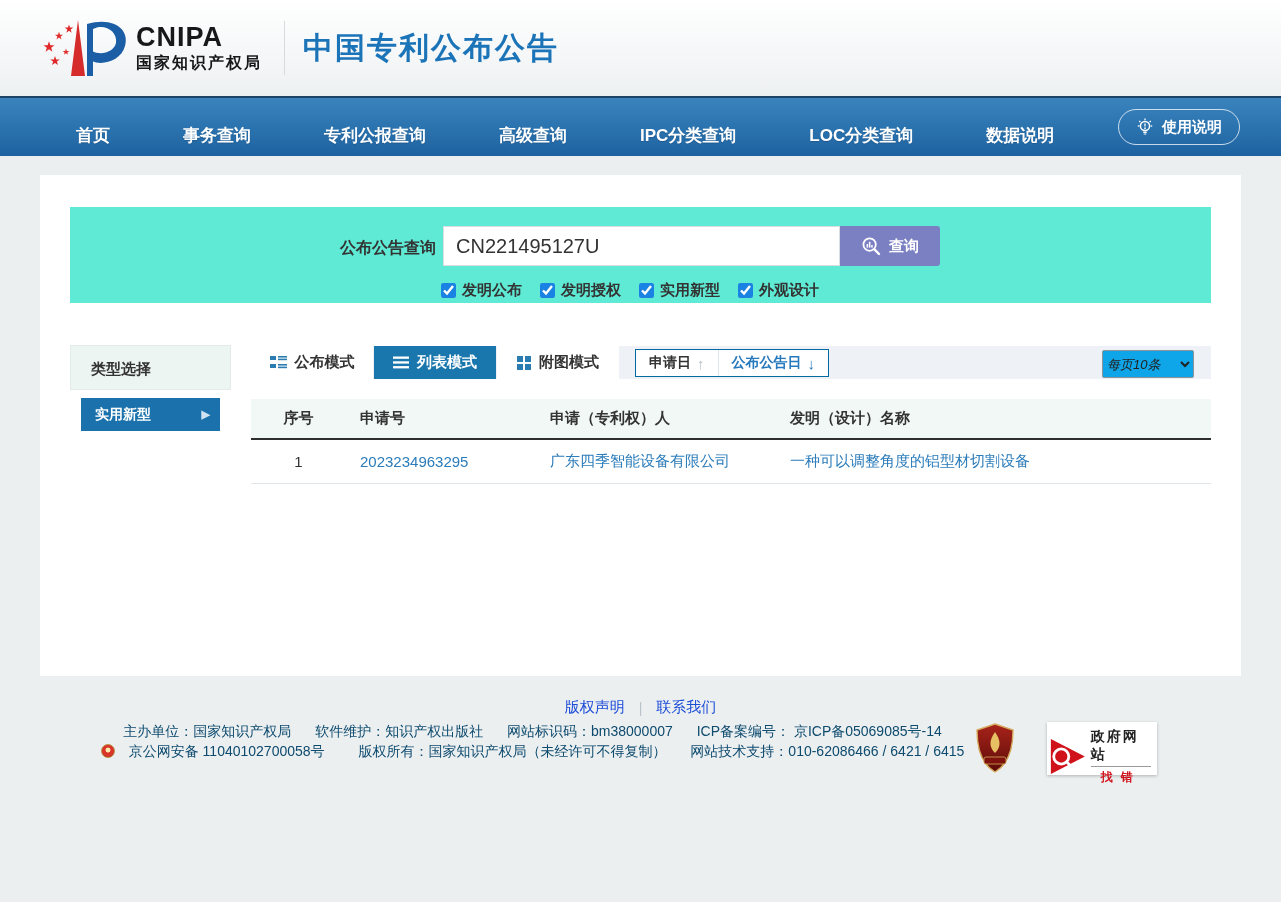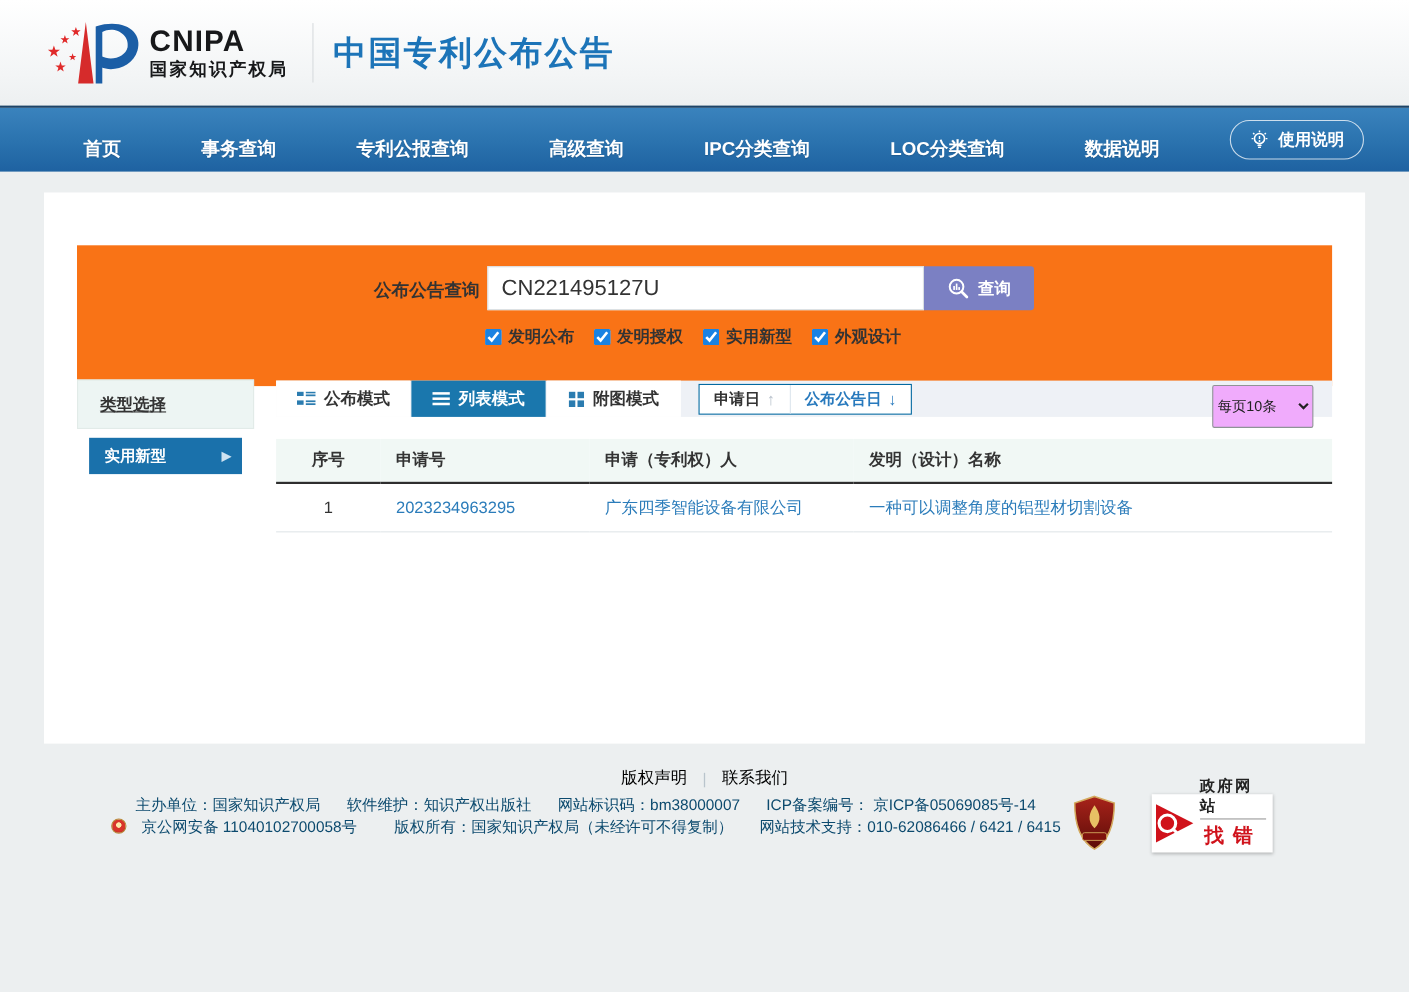--- a/index.html
+++ b/index.html
@@ -27,38 +27,38 @@
               text-shadow:0 1px 1px rgba(0,0,0,0.15); }
   .help-btn { position:absolute; right:41px; top:11px; height:36px; padding:0 17px;
               border:1px solid rgba(255,255,255,0.75); border-radius:18px;
               display:flex; align-items:center; gap:8px; cursor:pointer; background:transparent; }
   .help-btn span { color:#fff; font-size:15px; font-weight:600; }
 
   
   .card { position:absolute; left:40px; top:175px; width:1201px; height:501px; background:#ffffff; }
 
   
-  .search-panel { position:absolute; left:30px; top:32px; width:1141px; height:128px; background:#f97316;margin-top:16px; }
+  .search-panel { position:absolute; left:30px; top:32px; width:1141px; height:96px; background:#5eead4; }
   .search-label { position:absolute; left:270px; top:31px; font-size:16px; font-weight:700; color:#333; }
   .search-input { position:absolute; left:373px; top:19px; width:397px; height:40px;
                   border:1px solid #d9dee2; background:#fff; padding:0 12px; font-size:20px; color:#333;
                   font-family:"Liberation Sans","DejaVu Sans",sans-serif; }
   .search-btn { position:absolute; left:770px; top:19px; width:100px; height:40px; background:#7b80c3;
                 border:none; border-radius:0 3px 3px 0; display:flex; align-items:center; justify-content:center;
                 gap:8px; cursor:pointer; }
   .search-btn span { color:#fff; font-size:15px; font-weight:700; }
   .checks { position:absolute; left:371px; top:74px; display:flex; gap:18px; align-items:flex-start; }
   .chk { display:flex; align-items:center; gap:6px; }
   .chk input { width:15px; height:15px; accent-color:#1a82e2; cursor:pointer; }
   .chk label { font-size:15px; color:#333; font-weight:600; }
 
   
   .sidebar { position:absolute; left:30px; top:170px; width:161px; }
   .sidebar-head { height:45px; line-height:45px; background:#edf5f3; border:1px solid #e2ebe8;
-                  padding-left:20px; font-size:15px; font-weight:700; color:#333;text-decoration:underline; }
+                  padding-left:20px; font-size:15px; font-weight:700; color:#333; }
   .sidebar-body { padding:8px 0 10px 11px; }
   .type-btn { width:139px; height:33px; background:#1a71ab; color:#fff; font-size:14px; font-weight:600;
               display:flex; align-items:center; justify-content:space-between; padding:0 10px 0 14px;
               cursor:pointer; border:none; }
   .type-btn .arrow { font-size:11px; color:#cfe3f2; }
 
   
   .content { position:absolute; left:211px; top:171px; width:960px; }
   .toolbar { position:relative; height:33px; background:#eef1f6; }
   .tabs { display:flex; height:33px; }
@@ -67,52 +67,52 @@
   .tab.active { background:#1a77ad; color:#fff; }
   .sort-box { position:absolute; left:384px; top:3px; height:28px; display:flex; background:#fff;
               border:1px solid #0369a1; }
   .sort-item { display:flex; align-items:center; gap:6px; padding:0 13px; font-size:14px; cursor:pointer;
                background:transparent; border:none; }
   .sort-item + .sort-item { border-left:1px solid #dde6ee; }
   .sort-item .lbl-dark { color:#333; font-weight:600; font-size:14px; }
   .sort-item .lbl-blue { color:#2779bd; font-weight:600; font-size:14px; }
   .arr-up { color:#b9c2cc; font-size:15px; font-weight:700; }
   .arr-dn { color:#2779bd; font-size:15px; font-weight:700; }
-  .page-size { position:absolute; right:17px; top:4px; width:92px; height:39px; font-size:13px; color:#222;
-               border:1px solid #8f9396; background:#f0abfc; border-radius:2px;
-               font-family:"Liberation Sans","DejaVu Sans",sans-serif; }
+  .page-size { position:absolute; right:17px; top:4px; width:92px; height:28px; font-size:13px; color:#222;
+               border:1px solid #8f9396; background:#0ea5e9; border-radius:2px;
+               font-family:"Liberation Sans","DejaVu Sans",sans-serif;font-style:italic; }
 
   
   .tbl { width:960px; margin-top:20px; border-collapse:collapse; table-layout:fixed; }
   .tbl col.c1 { width:95px; } .tbl col.c2 { width:190px; } .tbl col.c3 { width:240px; }
   .tbl thead th { height:40px; background:#f1f8f5; border-bottom:2px solid #2e2e2e;
                   font-size:15px; color:#333; font-weight:700; text-align:left; padding-left:14px; }
   .tbl thead th.center, .tbl td.center { text-align:center; padding-left:0; }
   .tbl td { height:44px; border-bottom:1px solid #e0e6e9; font-size:15px; color:#333; padding-left:14px; }
   .tbl a { color:#2b7cba; text-decoration:none; cursor:pointer; }
 
   
   .flinks { position:absolute; left:0; top:698px; width:1281px; display:flex; justify-content:center;
             align-items:center; gap:14px; }
-  .flinks a { color:#000000; font-size:15px; text-decoration:none; cursor:pointer; }
+  .flinks a { color:#1d4ed8; font-size:15px; text-decoration:none; cursor:pointer; }
   .flinks .sep { color:#b9c4cc; font-size:14px; }
   .fline { position:absolute; left:0; top:723px; width:1065px; text-align:center; font-size:14px; color:#0c4a6e; }
   .fline2 { top:743px; }
   .fline span { margin:0 10px; }
   .badge-dot { display:inline-block; width:14px; height:14px; border-radius:50%; vertical-align:-2px; margin-right:4px;
                background:radial-gradient(circle at 50% 42%, #fce9a8 0 24%, #d8342a 30% 62%, #8d1f18 100%);
                border:1px solid #b98c3c; }
   .shield { position:absolute; left:973px; top:722px; width:44px; height:52px; cursor:pointer; }
   .gov-badge { position:absolute; left:1047px; top:722px; width:110px; height:53px; background:#fff;
-               box-shadow:0 1px 3px rgba(0,0,0,0.25); display:flex; align-items:flex-end; padding:20px 6px 4px 2px;
+               box-shadow:0 1px 3px rgba(0,0,0,0.25); display:flex; align-items:center; padding:20px 6px 4px 2px;
                cursor:pointer; }
   .gov-text { margin-left:2px; }
   .gov-t1 { font-size:14px; font-weight:700; color:#222; letter-spacing:2px; padding-bottom:2px;
             border-bottom:1px solid #9a9a9a; }
-  .gov-t2 { font-size:18px; font-weight:700; color:#d0121b; letter-spacing:8px; padding-top:2px; text-align:center; }
+  .gov-t2 { font-size:12px; font-weight:700; color:#d0121b; letter-spacing:8px; padding-top:2px; text-align:center; }
 </style>
 </head>
 <body>
 
 <div class="page">
 
   <div class="hdr">
     <div class="logo-wrap">
       <svg width="92" height="64" viewBox="0 0 92 64">
         <defs>

